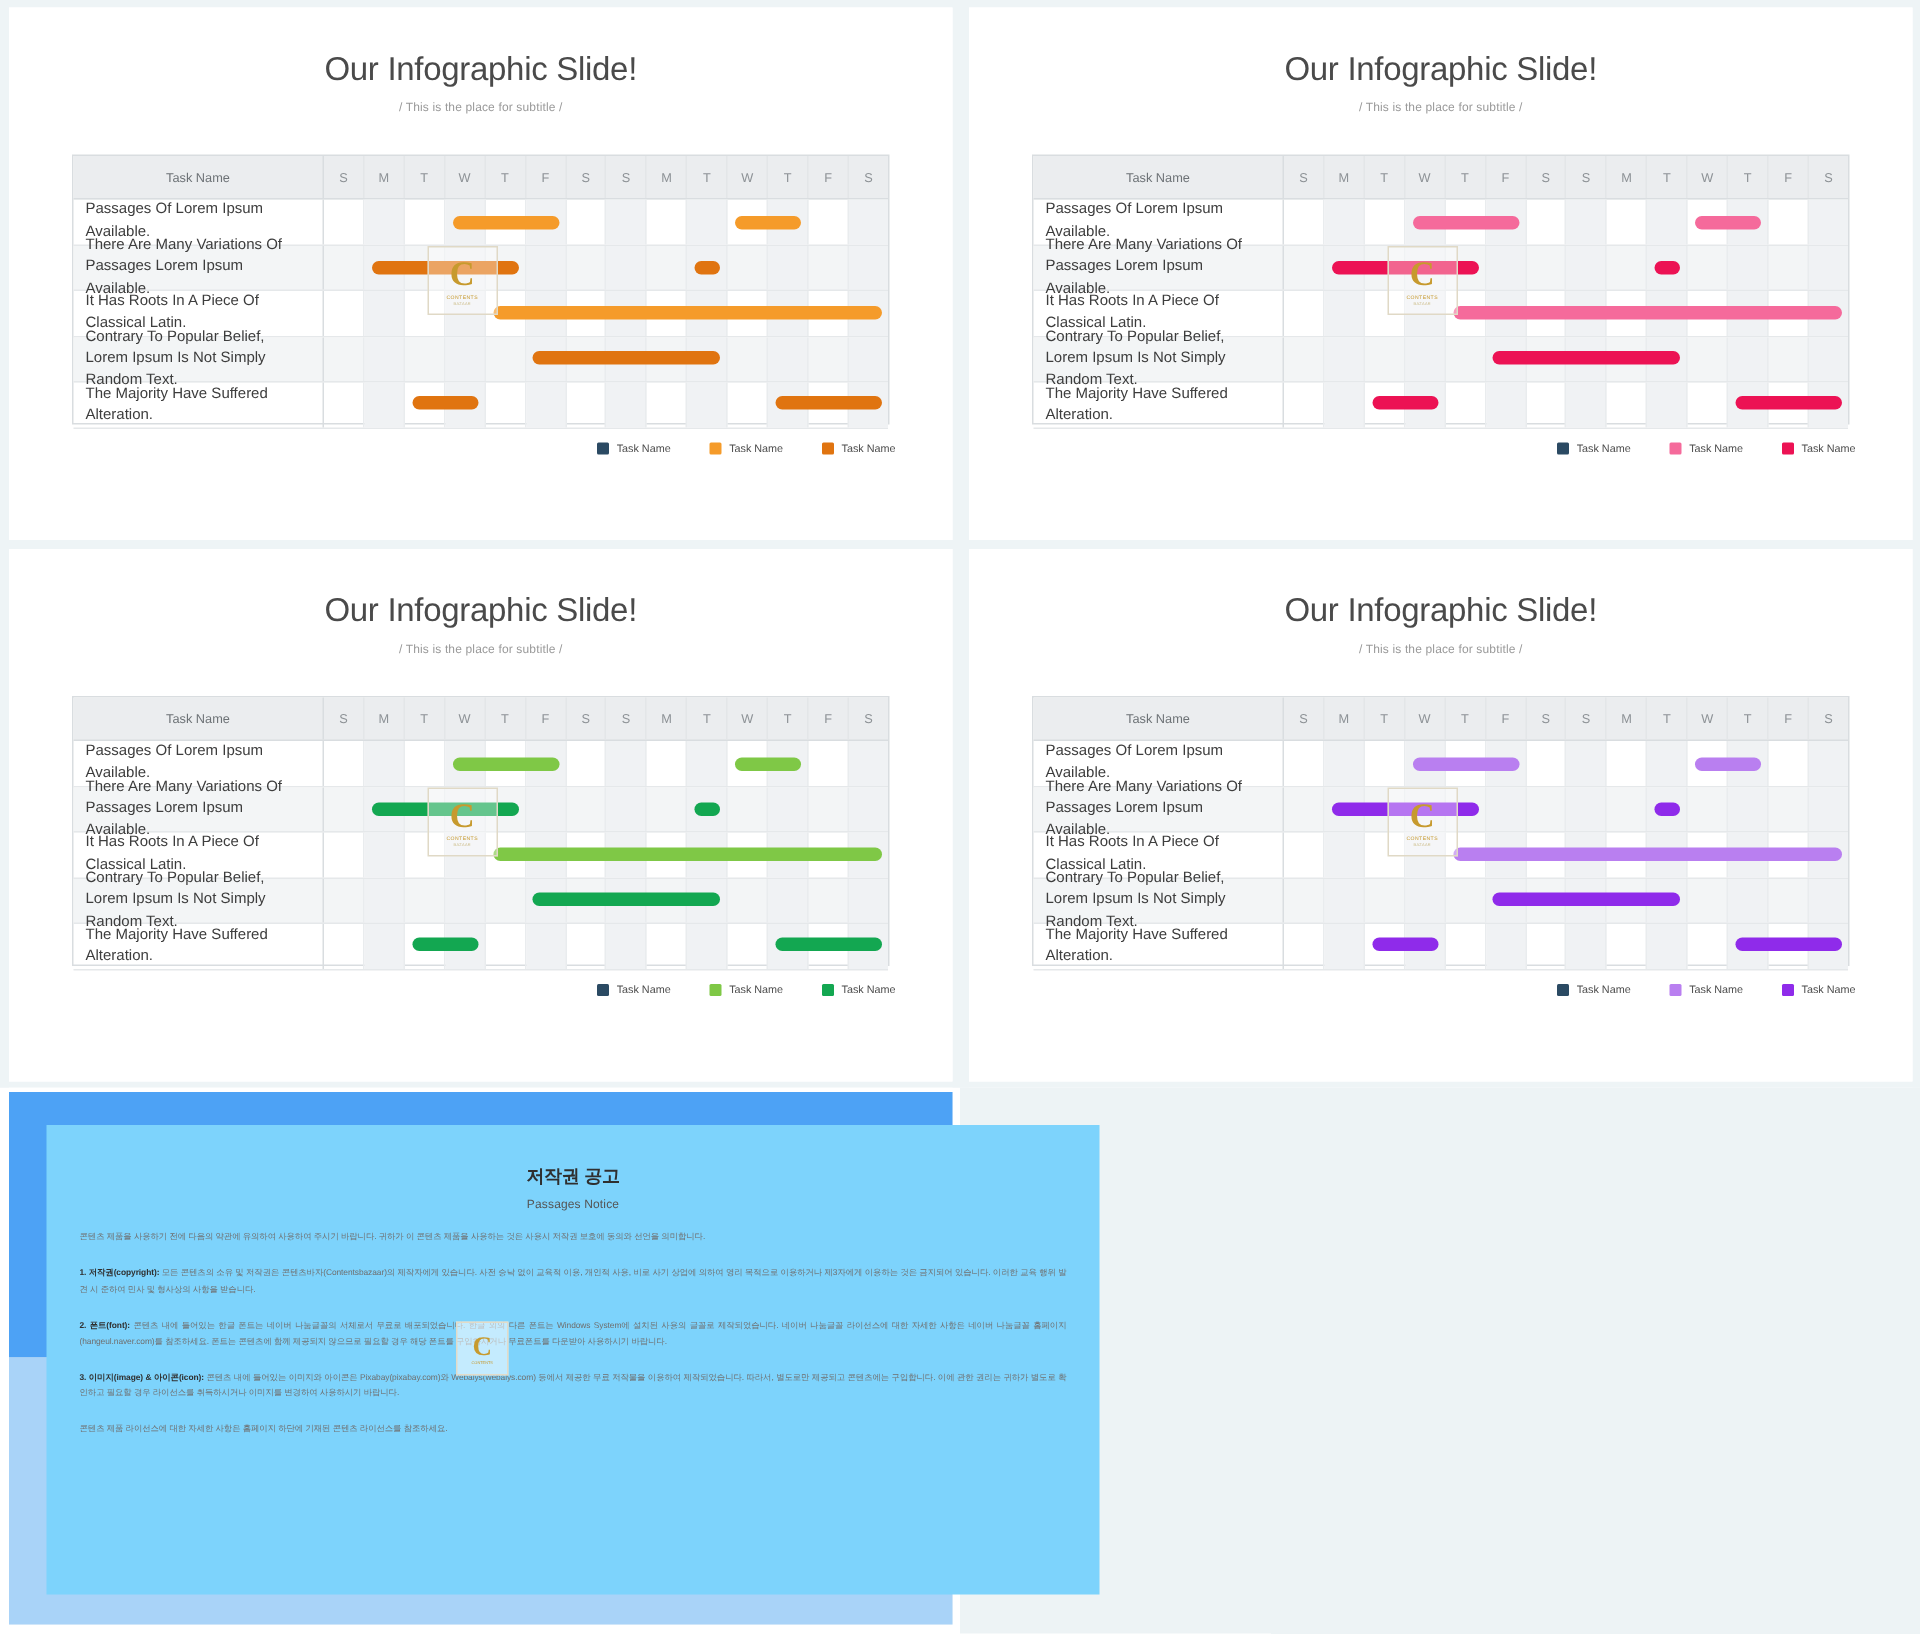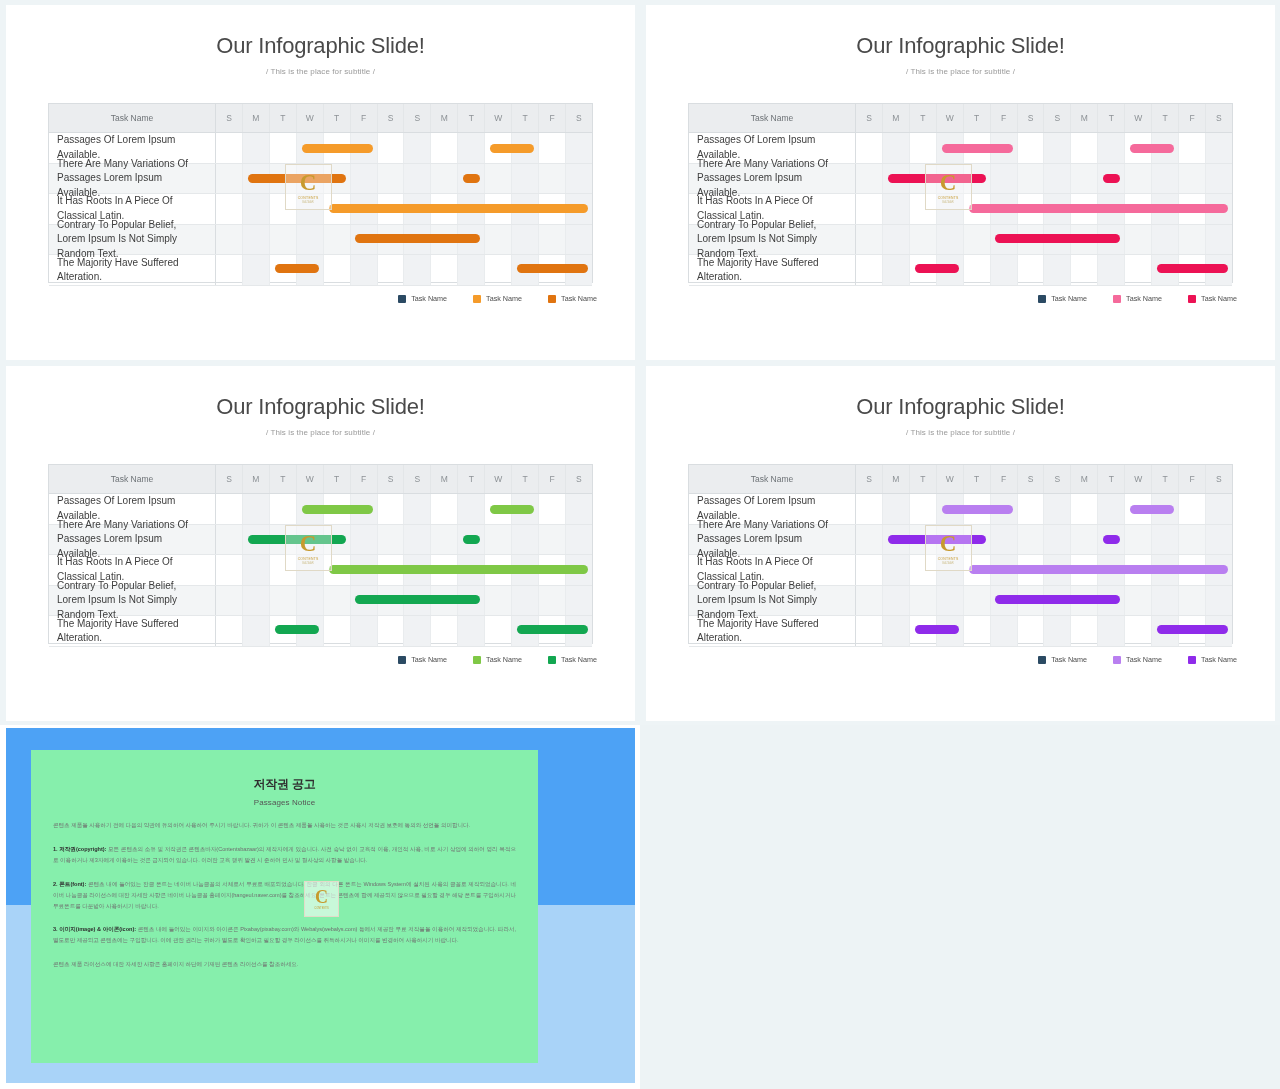--- a/index.html
+++ b/index.html
@@ -128,22 +128,22 @@
   }
   .blue-frame{
     position:absolute;left:6px;top:728px;width:629px;height:177px;
     background:#4da2f5;
   }
   .blue-frame-lower{
     position:absolute;left:6px;top:905px;width:629px;height:178px;
     background:#a9d3f8;
   }
   .copy-card{
-    position:absolute;left:31px;top:750px;width:507px;height:313px;
-    background:#86efac;
+    position:absolute;left:31px;top:750px;width:702px;height:313px;
+    background:#7dd3fc;
     box-sizing:border-box;
     padding:26px 22px 10px 22px;
   }
   .copy-title-ko{
     text-align:center;font-size:12px;font-weight:700;color:#2f2f2f;letter-spacing:-.2px;
   }
   .copy-title-en{
     text-align:center;font-size:8px;color:#555;margin-top:5px;letter-spacing:.1px;
   }
   .copy-p{

